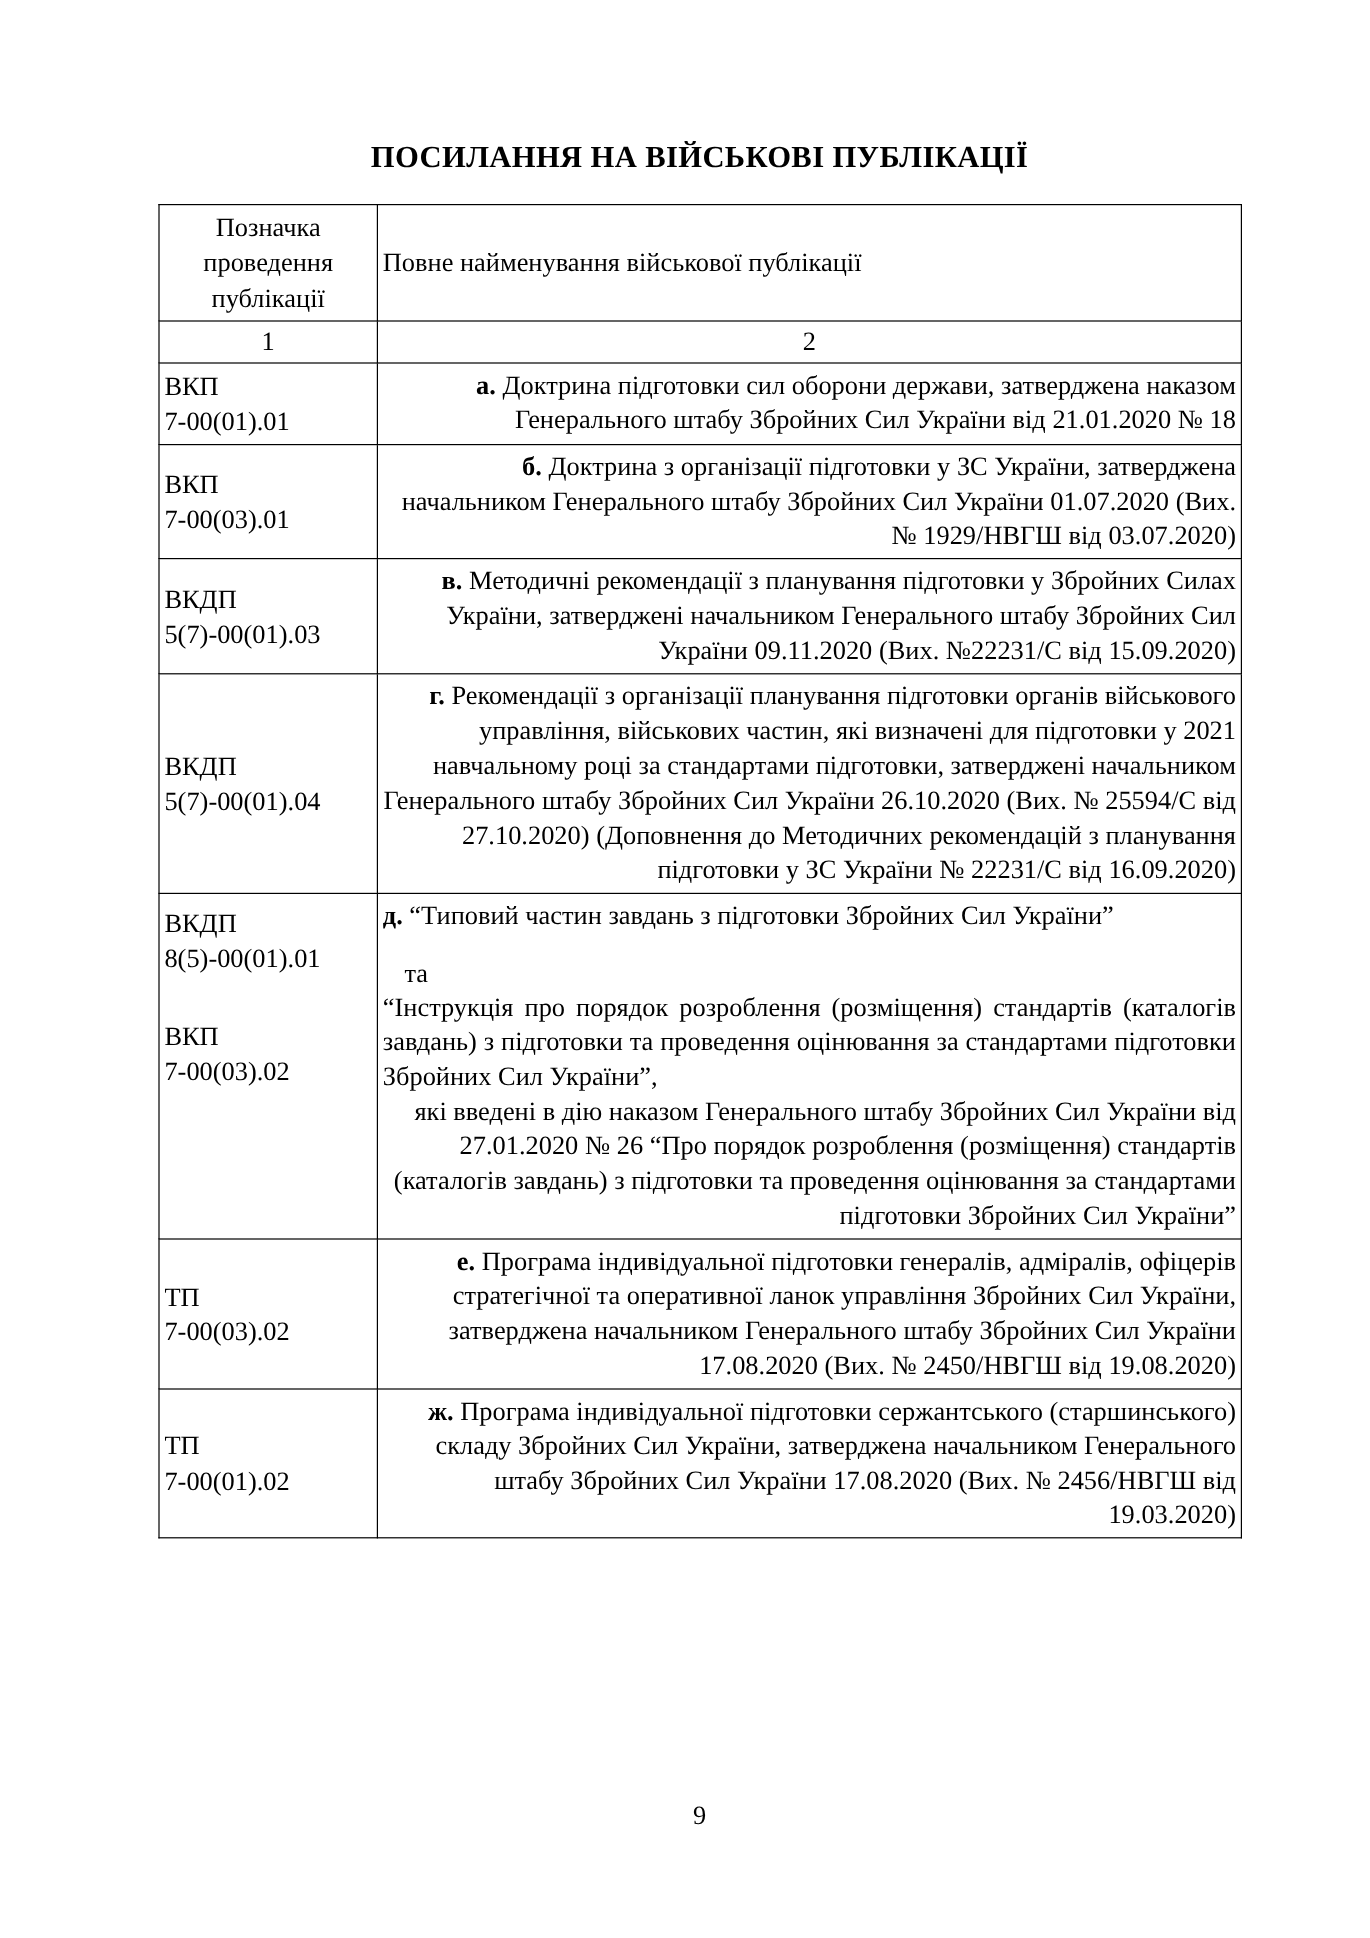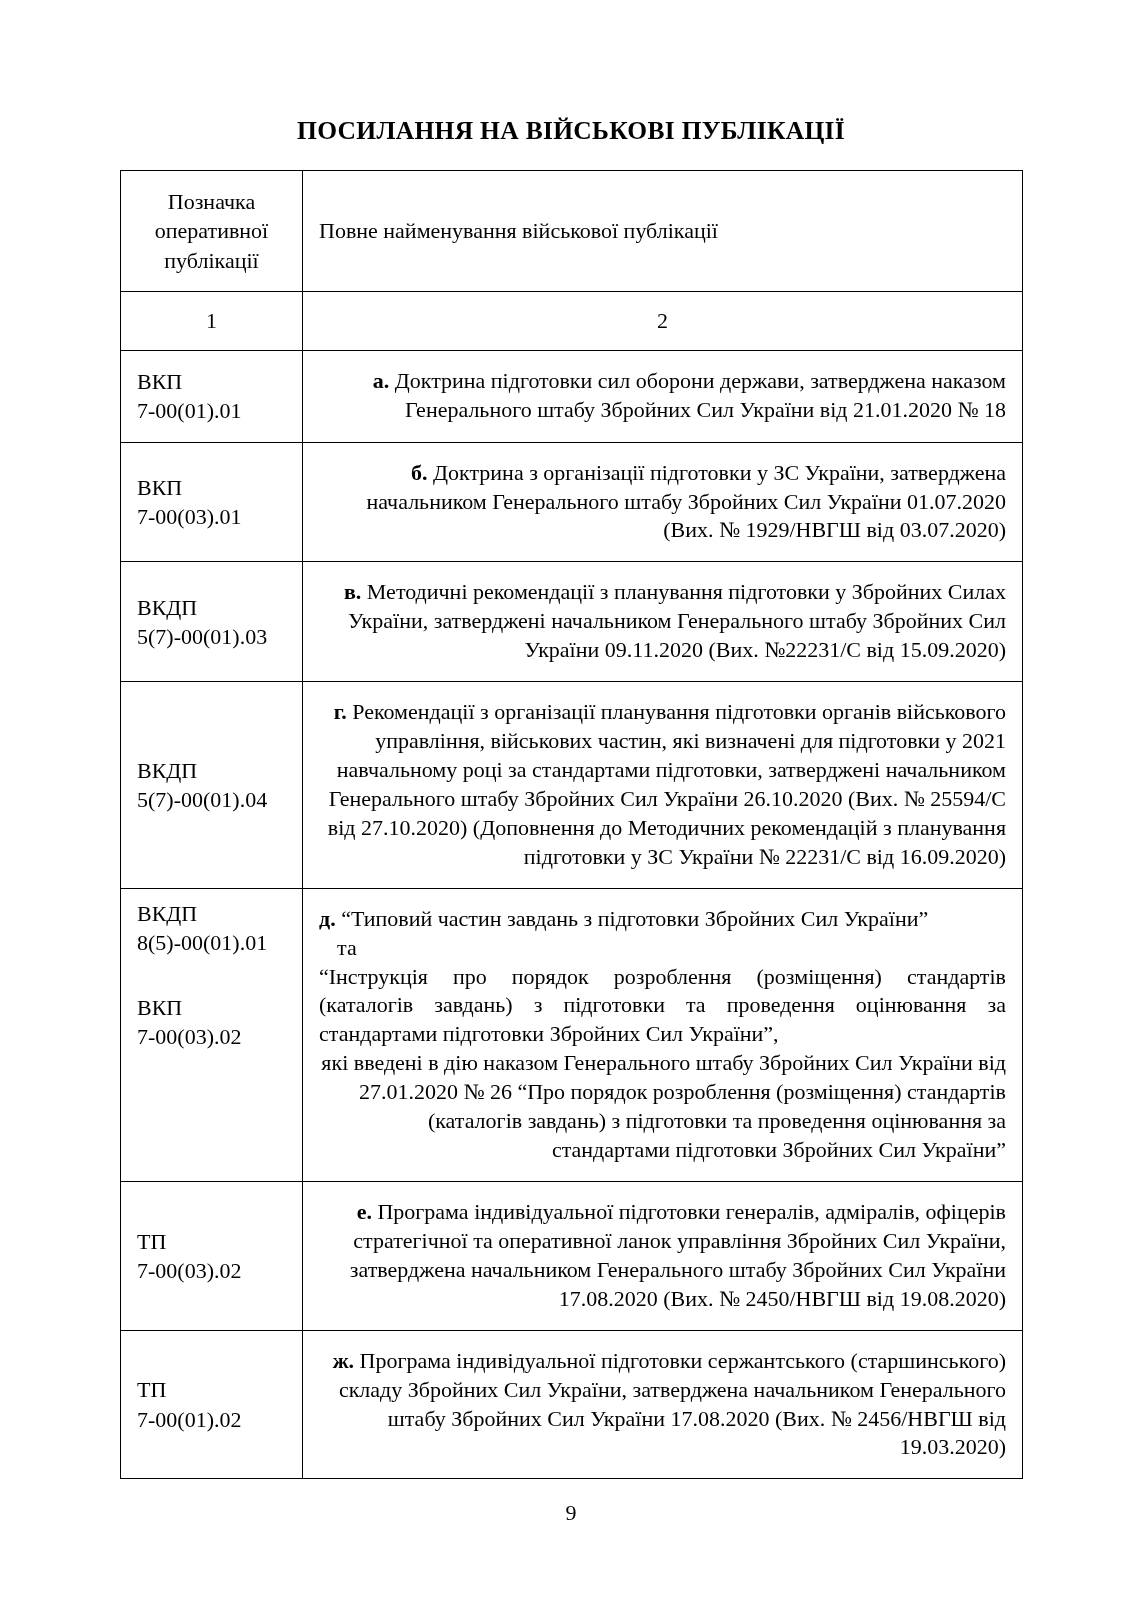--- a/index.html
+++ b/index.html
@@ -11,21 +11,21 @@
   body {
     width: 1142px;
     height: 1615px;
     font-family: "Liberation Serif", "DejaVu Serif", serif;
     color: #000000;
     position: relative;
     overflow: hidden;
   }
   .page {
     position: absolute;
-    left: 0;
+    left: 12px;
     top: 0;
     width: 921px;
     height: 1615px;
     font-family: Liberation Serif, serif;
   }
   .doc-title {
     position: absolute;
     left: 0;
     top: 116px;
     width: 1142px;
@@ -37,21 +37,21 @@
   table.pubs {
     position: absolute;
     left: 120px;
     top: 170px;
     width: 902px;
     border-collapse: collapse;
     table-layout: fixed;
   }
   table.pubs td {
     border: 1.6px solid #000000;
-    padding: 16px;
+    padding: 4px;
     vertical-align: middle;
   }
   col.c-code { width: 182px; }
   col.c-name { width: 720px; }
 
   .code-cell {
     text-align: left;
     font-size: 22px;
     line-height: 1.33;
     padding: 6px 4px 8px 4px;
@@ -87,21 +87,21 @@
     hyphens: none;
   }
   .name-cell p {
     margin: 0;
     text-align: justify;
   }
   .name-cell p.last,
   .name-cell p.nojust {
     text-align: right;
   }
-  .name-cell p.indent { text-indent: 18px; text-align: left; }
+  .name-cell p.indent { text-indent: 18px; text-align: left; margin-top: 19px; }
   .name-cell b { font-weight: bold; }
 
   .page-number {
     position: absolute;
     left: 0;
     top: 1500px;
     width: 1142px;
     text-align: center;
     font-size: 22px;
   }
@@ -115,21 +115,21 @@
 
   <table class="pubs">
     <colgroup>
       <col class="c-code">
       <col class="c-name">
     </colgroup>
     <tbody>
       <tr>
         <td class="hdr-code">
           <span>Позначка</span>
-          <span>оперативної</span>
+          <span>проведення</span>
           <span>публікації</span>
         </td>
         <td class="hdr-name">Повне найменування військової публікації</td>
       </tr>
 
       <tr class="numrow">
         <td>1</td>
         <td>2</td>
       </tr>
 

